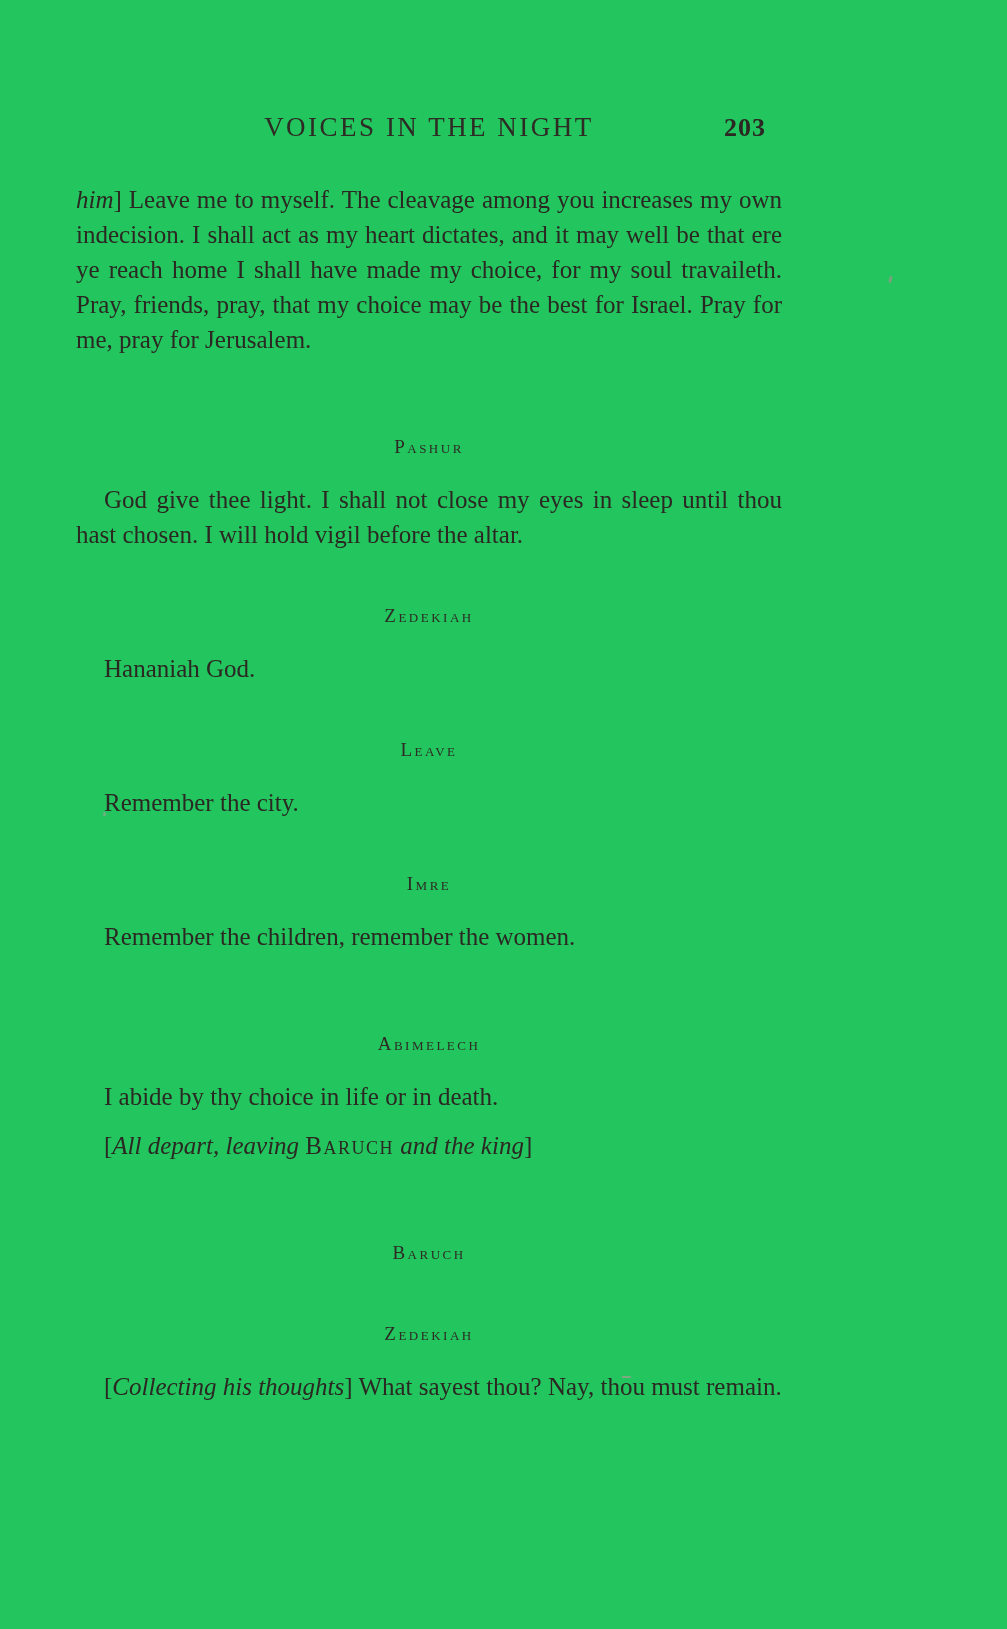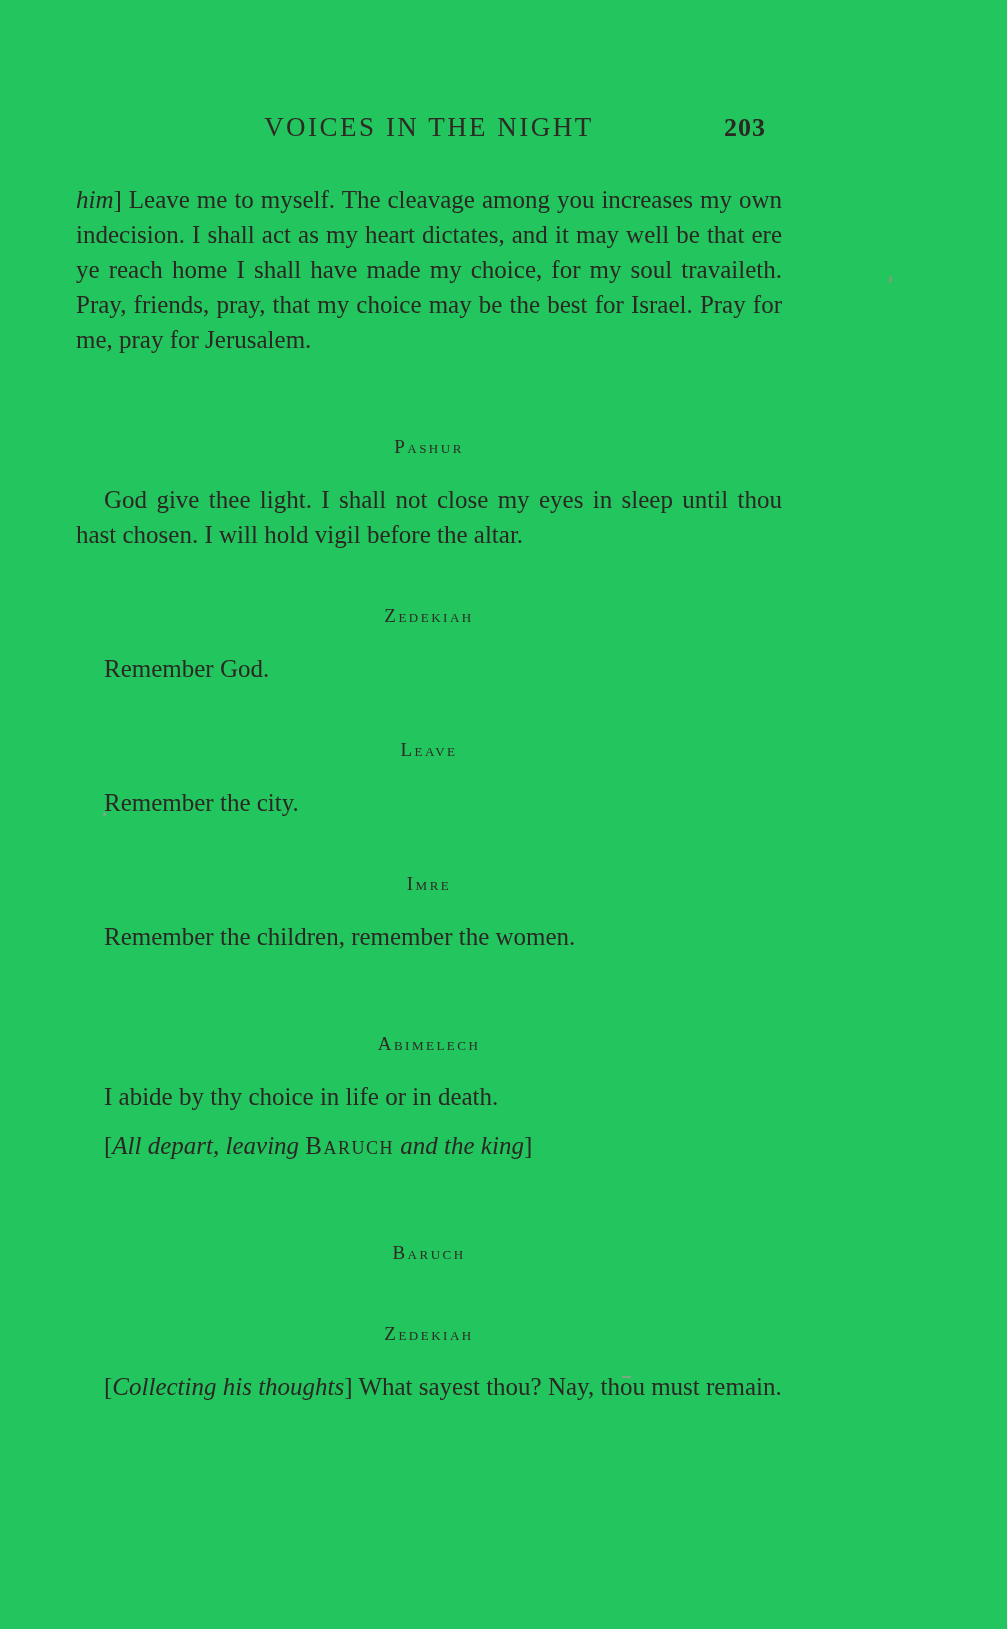--- a/index.html
+++ b/index.html
@@ -112,21 +112,21 @@
     <div class="running-head">
       <span class="title">VOICES IN THE NIGHT</span>
       <span class="folio">203</span>
     </div>
 
     <div class="content" id="content">
         <div class="speech noindent"><span class="it">him</span><span>]  Leave me to myself.  The cleavage among you increases my own indecision.  I shall act as my heart dictates, and it may well be that ere ye reach home I shall have made my choice, for my soul travaileth.  Pray, friends, pray, that my choice may be the best for Israel.  Pray for me, pray for Jerusalem.</span></div>
         <div class="speaker gap-lg">Pashur</div>
         <div class="speech"><span>God give thee light.  I shall not close my eyes in sleep until thou hast chosen.  I will hold vigil before the altar.</span></div>
         <div class="speaker">Zedekiah</div>
-        <div class="speech"><span>Remember God.</span></div>
+        <div class="speech"><span>Hananiah God.</span></div>
         <div class="speaker">Leave</div>
         <div class="speech"><span>Remember the city.</span></div>
         <div class="speaker">Imre</div>
         <div class="speech"><span>Remember the children, remember the women.</span></div>
         <div class="speaker gap-lg">Abimelech</div>
         <div class="speech"><span>I abide by thy choice in life or in death.</span></div>
         <div class="stage"><span>[</span><span class="it">All depart, leaving </span><span class="sc">Baruch</span><span class="it"> and the king</span><span>]</span></div>
         <div class="speaker gap-lg">Baruch</div>
         <div class="speaker">Zedekiah</div>
         <div class="speech"><span>[</span><span class="it">Collecting his thoughts</span><span>]   What sayest thou?  Nay, thou must remain.</span></div>

